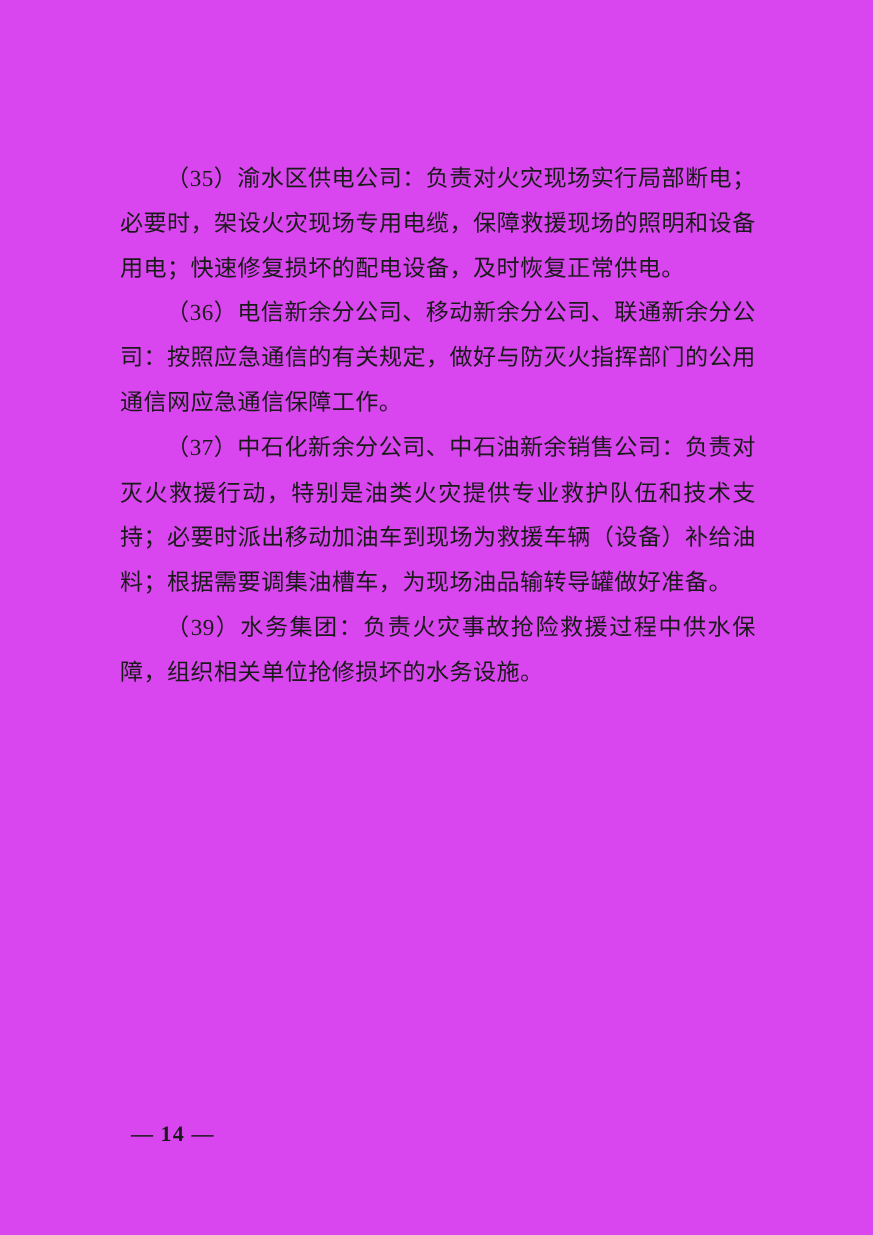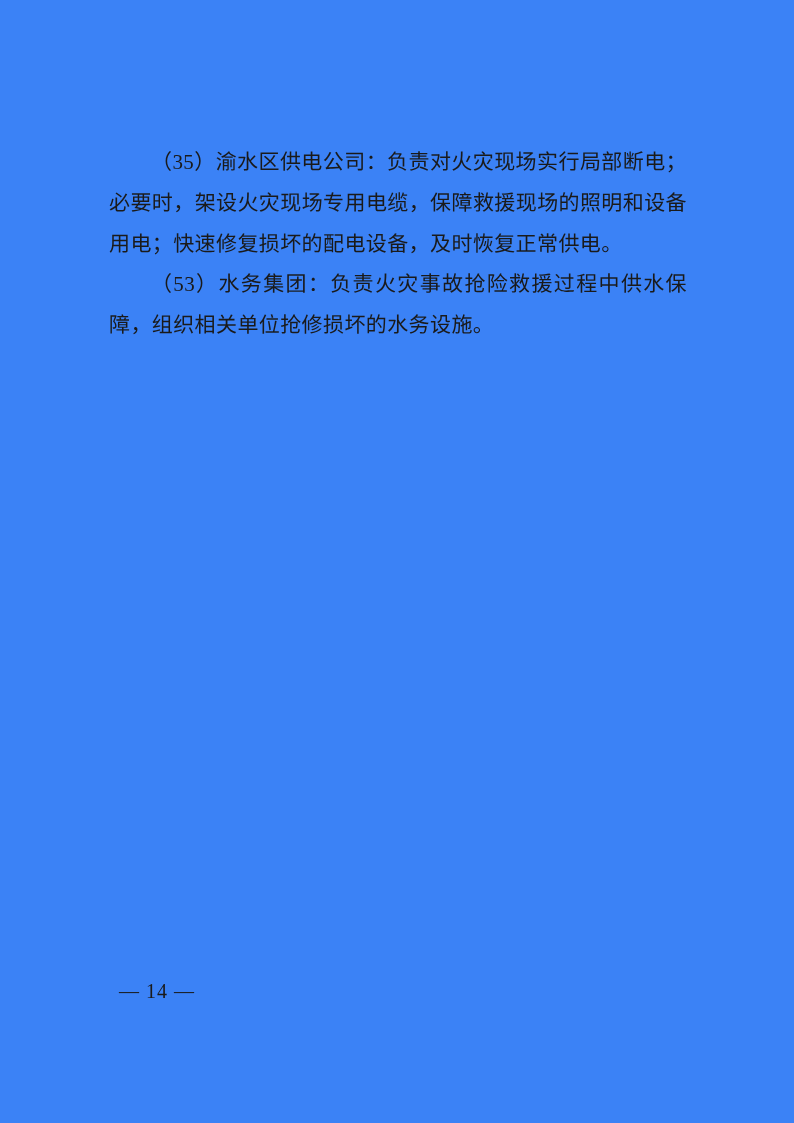--- a/index.html
+++ b/index.html
@@ -10,51 +10,54 @@
     width: 794px;
     height: 1123px;
     background: #ffffff;
     position: relative;
     overflow: hidden;
     font-family: "Liberation Serif", "DejaVu Serif", serif;
   }
   .page {
     position: absolute;
     inset: 0;
-    background: #3b82f6;
+    background: #d946ef;
   }
   .content {
     position: absolute;
     top: 142px;
     left: 109px;
     width: 578px;
     color: #1a1a1a;
   }
   .content p {
     margin: 0;
     font-size: 21px;
     line-height: 40.8px;
     text-align: justify;
     text-justify: inter-ideograph;
     text-indent: 2em;
     letter-spacing: 0.4px;
     word-break: break-all;
   }
   .page-footer {
     position: absolute;
-    top: 980px;
+    top: 1020px;
     left: 119px;
     font-size: 20px;
     color: #1a1a1a;
     letter-spacing: 1px;
+    font-weight: bold;
   }
 </style>
 </head>
 <body>
 
 <div class="page">
   <div class="content">
     <p>（35）渝水区供电公司：负责对火灾现场实行局部断电；必要时，架设火灾现场专用电缆，保障救援现场的照明和设备用电；快速修复损坏的配电设备，及时恢复正常供电。</p>
-    <p>（53）水务集团：负责火灾事故抢险救援过程中供水保障，组织相关单位抢修损坏的水务设施。</p>
+    <p>（36）电信新余分公司、移动新余分公司、联通新余分公司：按照应急通信的有关规定，做好与防灭火指挥部门的公用通信网应急通信保障工作。</p>
+    <p>（37）中石化新余分公司、中石油新余销售公司：负责对灭火救援行动，特别是油类火灾提供专业救护队伍和技术支持；必要时派出移动加油车到现场为救援车辆（设备）补给油料；根据需要调集油槽车，为现场油品输转导罐做好准备。</p>
+    <p>（39）水务集团：负责火灾事故抢险救援过程中供水保障，组织相关单位抢修损坏的水务设施。</p>
   </div>
 
   <div class="page-footer">— 14 —</div>
 </div>
 
 </body></html>

